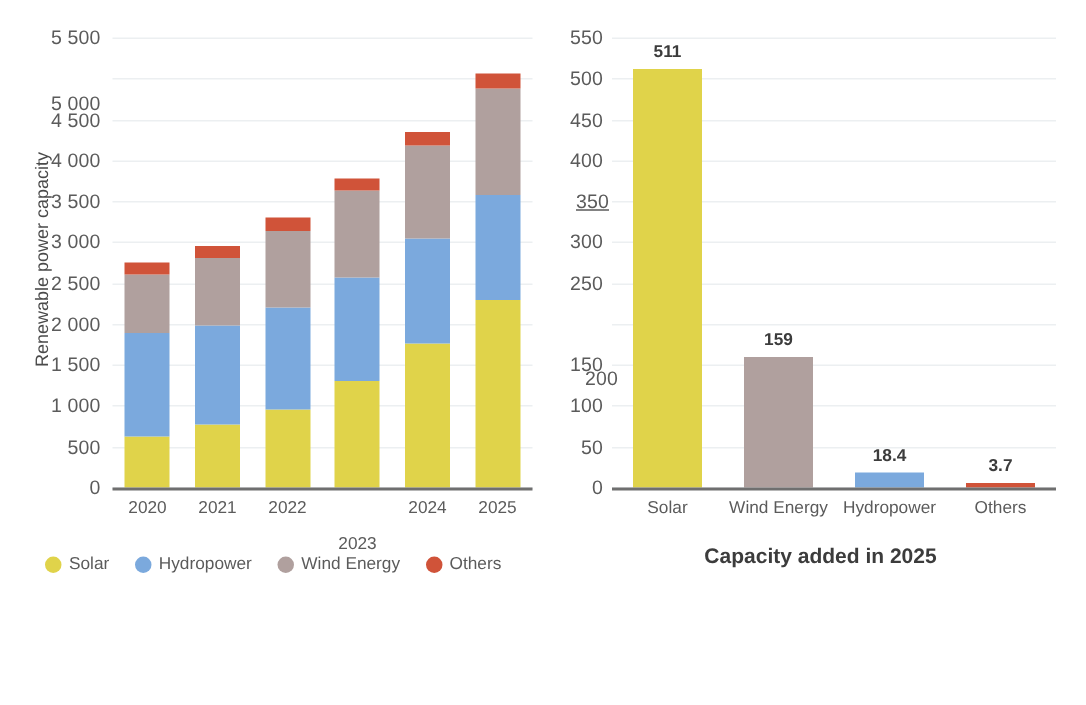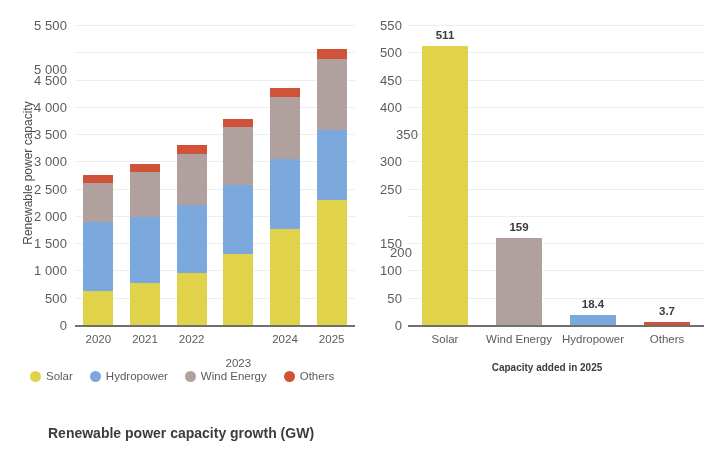--- a/index.html
+++ b/index.html
@@ -46,21 +46,21 @@
   
   .legend{
     position:absolute;display:flex;align-items:center;gap:8px;
     font-size:11.5px;color:#5b5b5b;
   }
   .legend-item{display:flex;align-items:center;gap:5px;margin-right:9px;}
   .swatch{width:11px;height:11px;border-radius:50%;display:inline-block;}
 
   
   .subtitle{
-    position:absolute;font-size:10px;font-weight:bold;color:#3c3c3c;
+    position:absolute;font-size:14px;font-weight:bold;color:#3c3c3c;
     white-space:nowrap;
   }
   .maintitle{
     position:absolute;font-size:14px;font-weight:bold;color:#3c3c3c;
     white-space:nowrap;
   }
 </style>
 </head>
 <body>
 
@@ -196,35 +196,34 @@
     </div>
 
     <div id="right-yticks">
         <div class="ytick" style="top: 325px; right: 322px;">0</div>
         <div class="ytick" style="top: 297.727px; right: 322px;">50</div>
         <div class="ytick" style="top: 270.455px; right: 322px;">100</div>
         <div class="ytick" style="top: 243.182px; right: 322px;">150</div>
         <div class="ytick" style="top: 215.909px; right: 312px; margin-top: 36px;">200</div>
         <div class="ytick" style="top: 188.636px; right: 322px;">250</div>
         <div class="ytick" style="top: 161.364px; right: 322px;">300</div>
-        <div class="ytick" style="top: 134.091px; right: 306px;">350</div>
+        <div class="ytick" style="top: 134.091px; right: 318px; text-decoration: underline;">350</div>
         <div class="ytick" style="top: 106.818px; right: 322px;">400</div>
         <div class="ytick" style="top: 79.5455px; right: 322px;">450</div>
         <div class="ytick" style="top: 52.2727px; right: 322px;">500</div>
         <div class="ytick" style="top: 25px; right: 322px;">550</div>
       </div>
     <div id="right-xticks">
         <div class="xtick" style="left: 75px; top: 333px;">Solar</div>
         <div class="xtick" style="left: 149px; top: 333px;">Wind Energy</div>
         <div class="xtick" style="left: 223px; top: 333px;">Hydropower</div>
         <div class="xtick" style="left: 297px; top: 333px;">Others</div>
       </div>
 
     <div class="subtitle" id="right-title" style="left:0px;top:362px;width:354px;text-align:center;">Capacity added in 2025</div>
   <div class="dlabel" style="left: 75px; top: 29.2727px;">511</div>
       <div class="dlabel" style="left: 149px; top: 221.273px;">159</div>
       <div class="dlabel" style="left: 223px; top: 297.964px;">18.4</div>
       <div class="dlabel" style="left: 297px; top: 305px;">3.7</div>
     </div>
 
-  <div class="maintitle" id="main-title" style="left:48px;top:425px;">Renewable power capacity growth (GW)</div>
 
 </div>
 
 </body></html>

